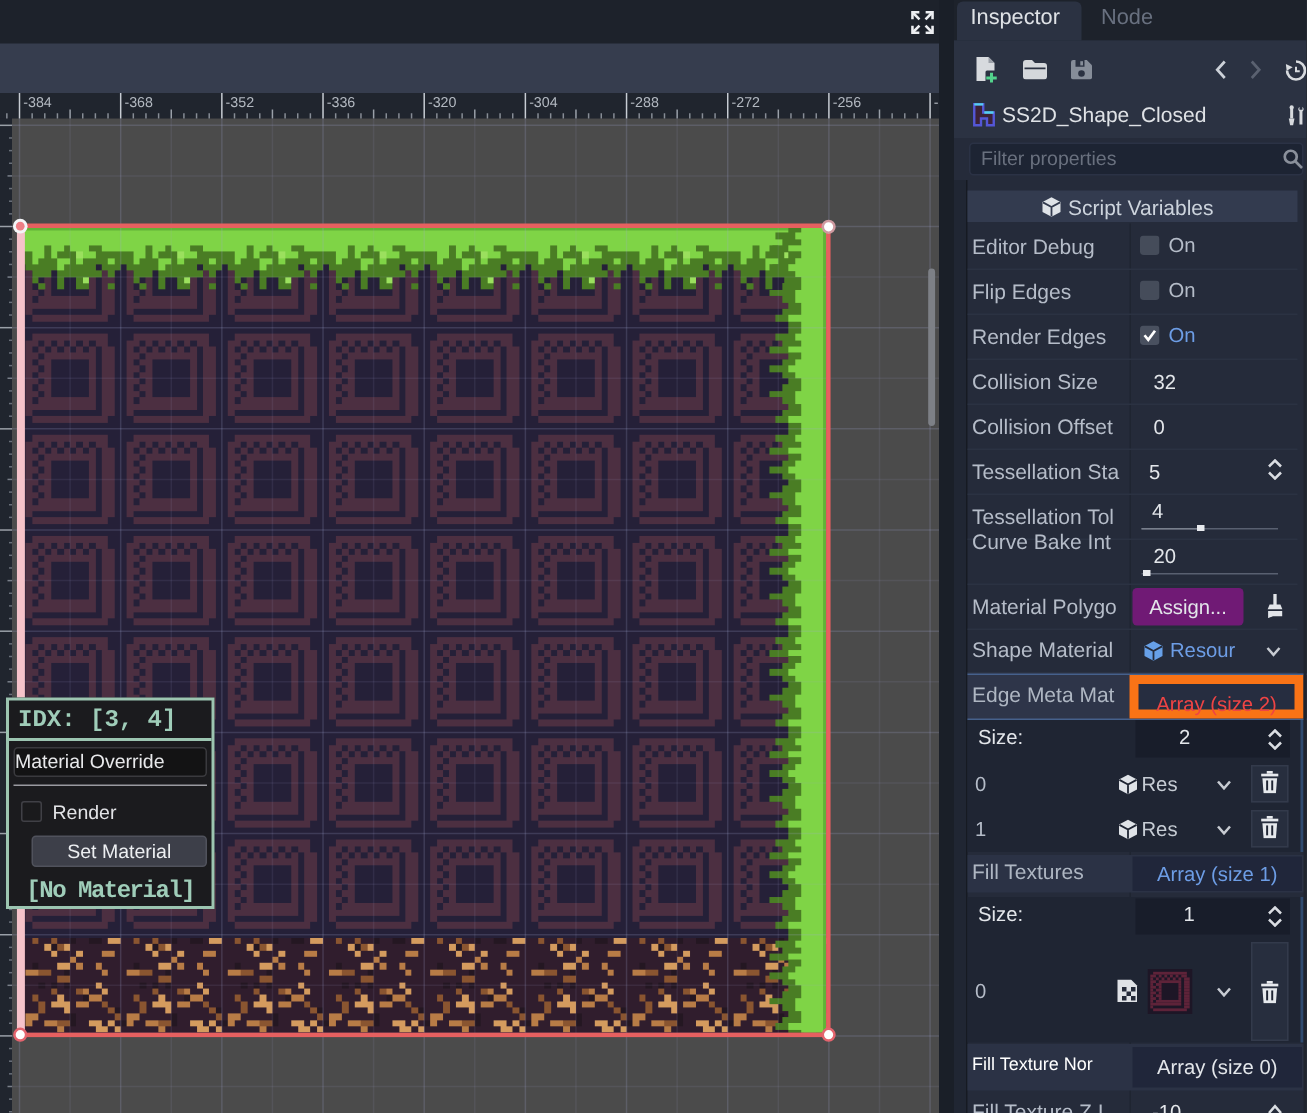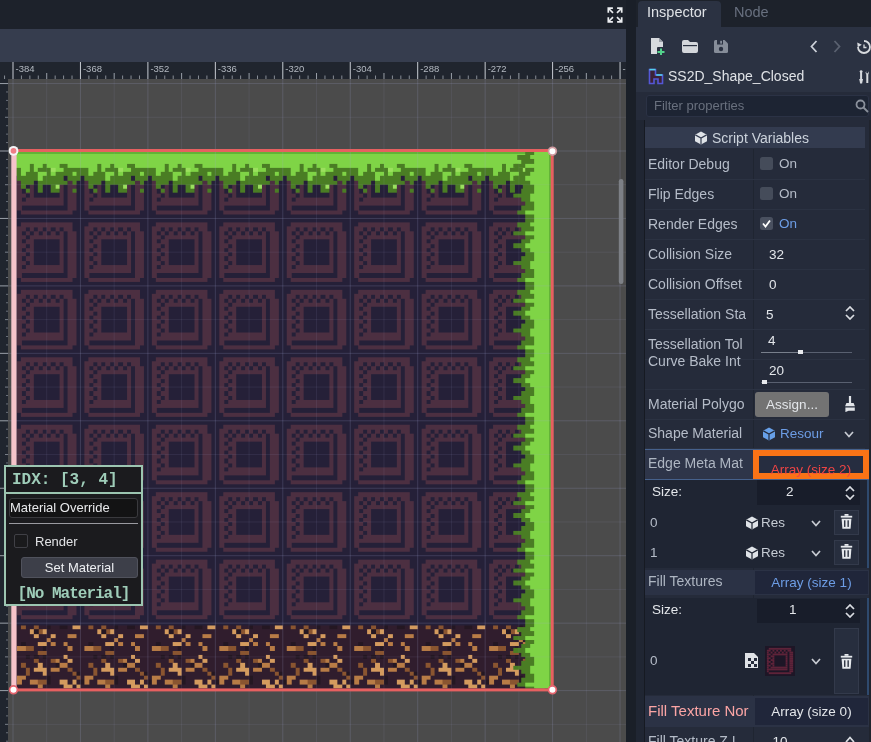--- a/index.html
+++ b/index.html
@@ -582,21 +582,21 @@
     <div style="position:absolute;left:769px;top:247px;font-size:13.5px;color:#e3e6ea">32</div>
     <div style="position:absolute;left:769px;top:277px;font-size:13.5px;color:#e3e6ea">0</div>
     <div style="position:absolute;left:766px;top:307px;font-size:13.5px;color:#e3e6ea">5</div>
     <div style="position:absolute;left:768px;top:333px;font-size:13.5px;color:#e3e6ea">4</div>
     <div style="position:absolute;left:761px;top:352px;width:91px;height:1px;background:#596070"></div>
     <div style="position:absolute;left:761px;top:352px;width:38px;height:1px;background:#787f8c"></div>
     <div style="position:absolute;left:798px;top:350px;width:5px;height:4px;background:#e8eaee"></div>
     <div style="position:absolute;left:769px;top:363px;font-size:13.5px;color:#e3e6ea">20</div>
     <div style="position:absolute;left:761px;top:382px;width:91px;height:1px;background:#596070"></div>
     <div style="position:absolute;left:762px;top:380px;width:5px;height:4px;background:#e8eaee"></div>
-    <div style="position:absolute;left:755px;top:392px;width:74px;height:25px;background:#737373;border-radius:3px;text-align:center;line-height:25px;font-size:13.5px;color:#e3e6ea">Assign...</div>
+    <div style="position:absolute;left:755px;top:392px;width:74px;height:25px;background:#701a75;border-radius:3px;text-align:center;line-height:25px;font-size:13.5px;color:#e3e6ea">Assign...</div>
     <div style="position:absolute;left:780px;top:426px;font-size:13.5px;color:#6d9de5">Resour</div>
     <div style="position:absolute;left:645px;top:449px;width:226px;height:31px;background:#2e3549;border-top:1px solid #46618c;border-bottom:1px solid #46618c;box-sizing:border-box"></div>
     <div style="position:absolute;left:648px;top:455px;width:104px;height:18px;overflow:hidden;font-size:14px;color:#aeb6c2;white-space:nowrap">Edge Meta Mat</div>
     <div style="position:absolute;left:753px;top:450px;width:116px;height:29px;border:6px solid #f97316;box-sizing:border-box;background:#262d40;text-align:center;line-height:27px;font-size:13.5px;color:#ef4444">Array (size 2)</div>
     <div style="position:absolute;left:645px;top:480px;width:224px;height:88px;background:#1f2533;border-right:2px solid #2f4a6e;box-sizing:border-box"></div>
     <div style="position:absolute;left:652px;top:484px;font-size:13.5px;color:#e3e6ea">Size:</div>
     <div style="position:absolute;left:757px;top:480px;width:103px;height:25px;background:#181d2a"></div>
     <div style="position:absolute;left:786px;top:484px;font-size:13.5px;color:#e3e6ea">2</div>
     <div style="position:absolute;left:650px;top:515px;font-size:13.5px;color:#b5bcc8">0</div>
     <div style="position:absolute;left:761px;top:515px;font-size:13.5px;color:#c6ccd4">Res</div>
@@ -607,21 +607,21 @@
     <div style="position:absolute;left:645px;top:570px;width:226px;height:25px;background:#2b3245"></div>
     <div style="position:absolute;left:648px;top:573px;width:104px;height:18px;overflow:hidden;font-size:14px;color:#aeb6c2;white-space:nowrap">Fill Textures</div>
     <div style="position:absolute;left:755px;top:571px;width:113px;height:23px;background:#20263a;text-align:center;line-height:23px;font-size:13.5px;color:#6d9de5">Array (size 1)</div>
     <div style="position:absolute;left:645px;top:598px;width:224px;height:97px;background:#1f2533;border-right:2px solid #2f4a6e;box-sizing:border-box"></div>
     <div style="position:absolute;left:652px;top:602px;font-size:13.5px;color:#e3e6ea">Size:</div>
     <div style="position:absolute;left:757px;top:599px;width:103px;height:24px;background:#181d2a"></div>
     <div style="position:absolute;left:789px;top:602px;font-size:13.5px;color:#e3e6ea">1</div>
     <div style="position:absolute;left:650px;top:653px;font-size:13.5px;color:#b5bcc8">0</div>
     <div style="position:absolute;left:834px;top:628px;width:25px;height:66px;background:#272e3e;border:1px solid #333a4b;box-sizing:border-box"></div>
     <div style="position:absolute;left:645px;top:696px;width:226px;height:31px;background:#2b3245"></div>
-    <div style="position:absolute;left:648px;top:702px;width:104px;height:18px;overflow:hidden;font-size:15px;color:#fca5a5;white-space:nowrap">Fill Texture Nor</div>
+    <div style="position:absolute;left:648px;top:702px;width:104px;height:18px;overflow:hidden;font-size:12px;color:#ffffff;white-space:nowrap">Fill Texture Nor</div>
     <div style="position:absolute;left:755px;top:698px;width:113px;height:27px;background:#20263a;text-align:center;line-height:27px;font-size:13.5px;color:#e3e6ea">Array (size 0)</div>
     <div style="position:absolute;left:648px;top:733px;width:104px;height:18px;overflow:hidden;font-size:14px;color:#b5bcc8;white-space:nowrap">Fill Texture Z I</div>
     <div style="position:absolute;left:768px;top:734px;font-size:13.5px;color:#e3e6ea">-10</div>
     <div style="position:absolute;left:869px;top:120px;width:2px;height:622px;background:#20242e"></div>
     <svg style="position:absolute;left:649px;top:38px" width="16" height="17" viewBox="0 0 16 17">
       <path d="M2,0 h8 l4,4 v12 h-12 z" fill="#d7dade"></path>
       <path d="M10,0 l4,4 h-4 z" fill="#9ba0a8"></path>
       <rect x="8" y="9" width="8" height="8" rx="1" fill="#2b3242"></rect>
       <path d="M11,10.5 h2 v2.5 h2.5 v2 h-2.5 v2.5 h-2 v-2.5 h-2.5 v-2 h2.5 z" fill="#53d28c"></path>
     </svg>

